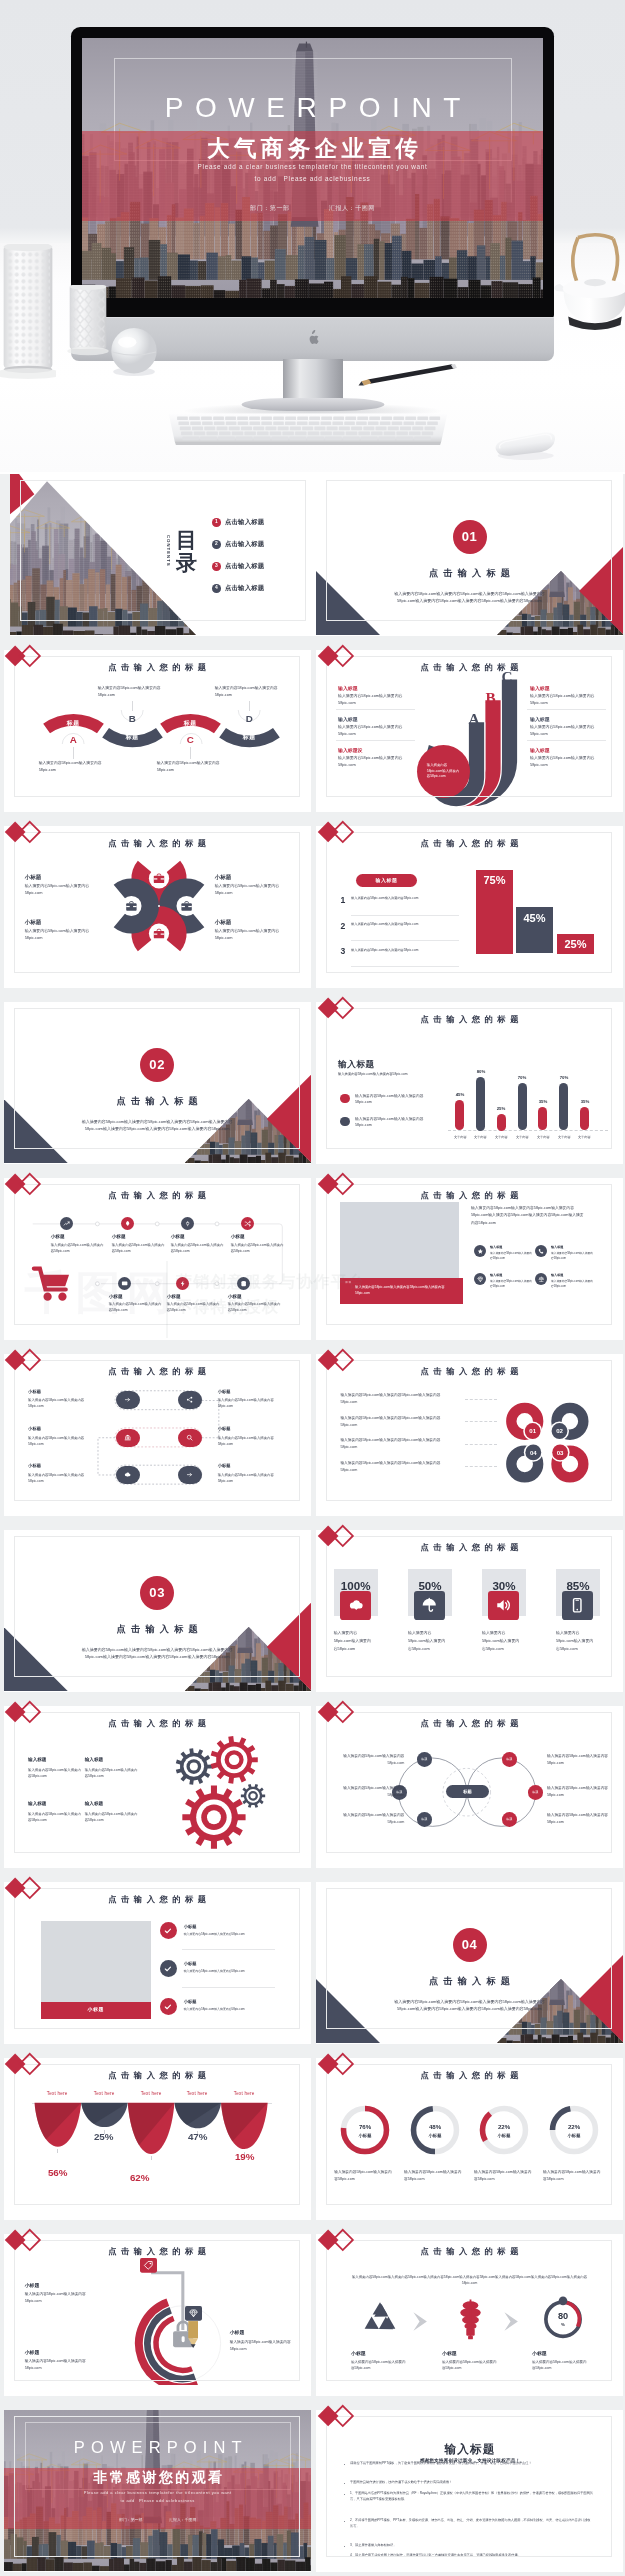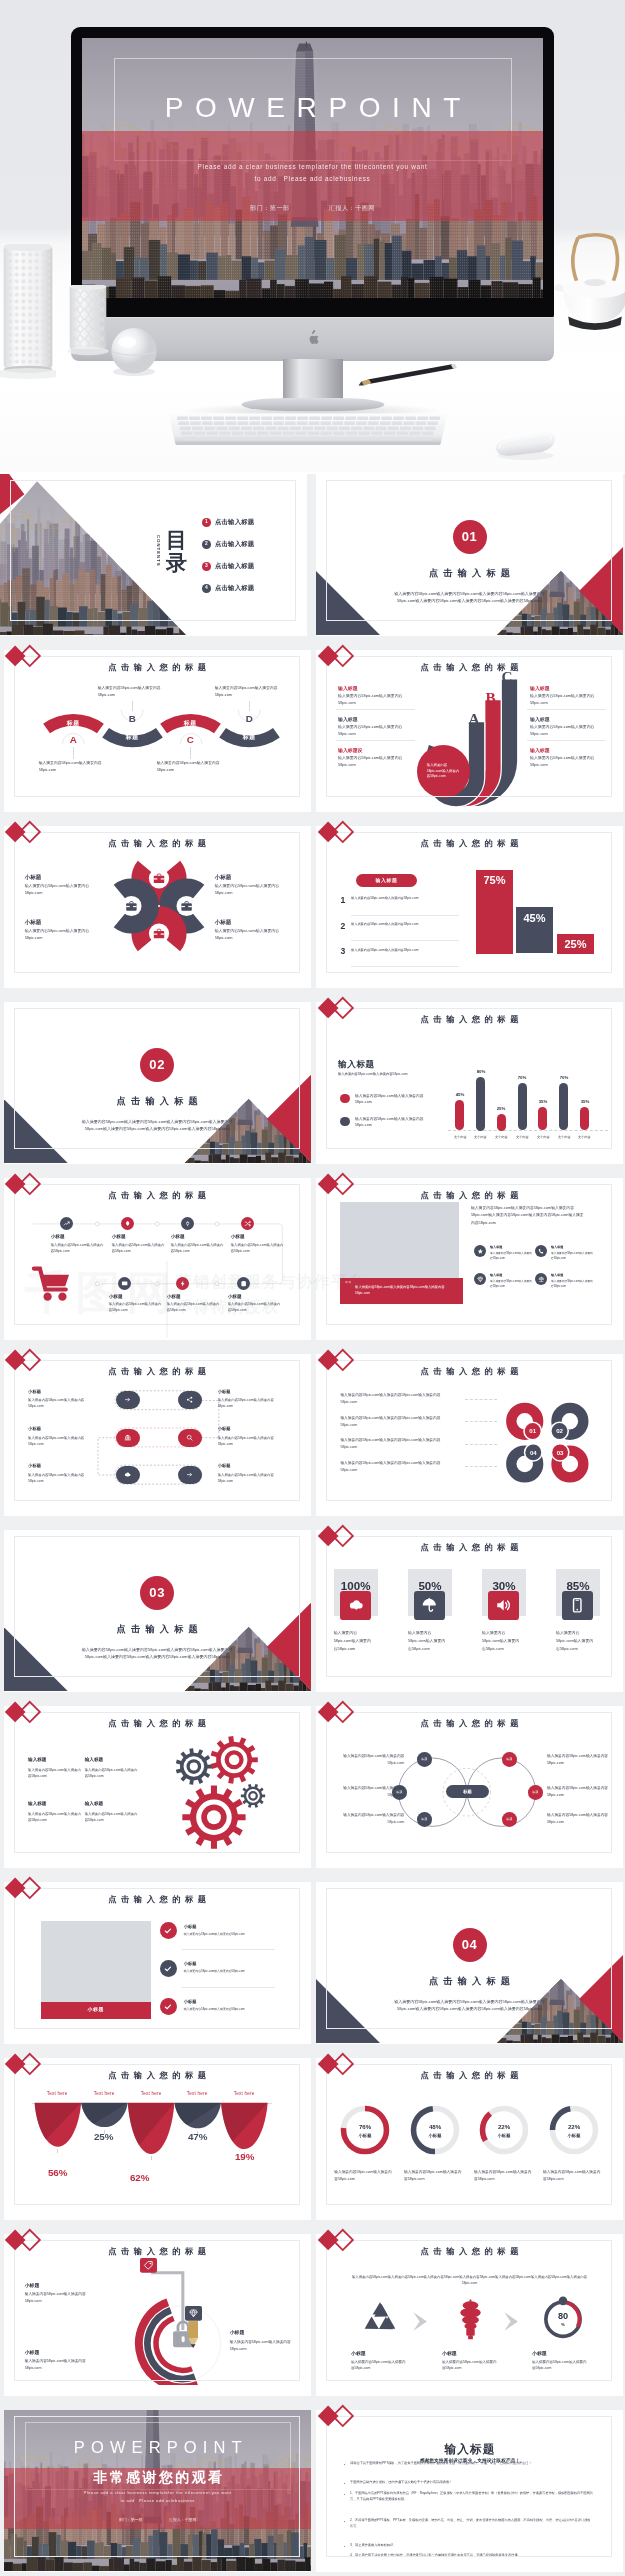--- a/index.html
+++ b/index.html
@@ -753,20 +753,21 @@
 <div class="tabletop"></div>
 <div class="imacshadow"></div>
 <div class="imac">
 <div class="screen">
 <svg class="scr-city" viewBox="0 0 760 430" preserveAspectRatio="none">
             <use href="#cityart"></use>
           </svg>
 <div class="scr-frame"></div>
 <div class="scr-band"></div>
 <div class="scr-title">POWERPOINT</div>
+<div class="scr-sub">大气商务企业宣传</div>
 <div class="scr-d1">Please add a clear business templatefor the titlecontent you want</div>
 <div class="scr-d2">to add　Please add aclebusiness</div>
 <div class="scr-meta"><span>部门：第一部</span><span>汇报人：千图网</span></div>
 </div>
       </div>
 <div class="chin"></div>
 <svg class="applelogo" width="13" height="15.3" viewBox="0 0 21 25">
         <path fill="#8c8e94" d="M14.2 0c.2 1.6-.45 3.2-1.4 4.35-.95 1.2-2.5 2.1-4 1.98-.25-1.55.5-3.2 1.42-4.25C11.2.82 12.85-.05 14.2 0z"></path>
         <path fill="#8c8e94" d="M19.6 18.1c-.4.92-.6 1.33-1.1 2.14-.72 1.14-1.73 2.56-2.98 2.57-1.1.01-1.4-.73-2.9-.72-1.5.01-1.82.74-2.93.73-1.25-.01-2.2-1.29-2.93-2.43C4.72 17.2 4.5 13.5 5.75 11.53c.9-1.4 2.3-2.22 3.62-2.22 1.35 0 2.2.74 3.3.74 1.08 0 1.74-.74 3.3-.74 1.18 0 2.43.64 3.32 1.75-2.92 1.6-2.45 5.78.31 7.04z"></path>
       </svg>
@@ -962,21 +963,21 @@
 <path d="M46 12 Q78 2 104 14" fill="none" stroke="#c3a173" stroke-width="6"></path>
 <path d="M104 14 Q118 48 104 84" fill="none" stroke="#c3a173" stroke-width="6"></path>
 <path d="M16 88 Q2 92 10 100 L34 102 Z" fill="#f1f2f4"></path>
 <path d="M22 96 Q22 150 74 152 Q128 150 128 96 Z" fill="url(#tp)"></path>
 <ellipse cx="74" cy="96" rx="53" ry="16" fill="#fbfbfc"></ellipse>
 <path d="M30 142 Q74 164 118 142 L116 156 Q74 172 32 156 Z" fill="#2b2c30"></path>
 <ellipse cx="74" cy="86" rx="18" ry="6" fill="#e7e8ea"></ellipse>
       </svg>
 </div>
 <div class="grid" style="height:2098px">
-<div class="slide" style="left:0;top:0px">
+<div class="slide" style="left:10px;top:0px">
 <div class="sbody">
 <svg style="position:absolute;left:0px;top:-11.6px;overflow:visible" width="28" height="56" viewBox="0 0 46 92">
             <path d="M0 0 L40 53 L0 86 Z" fill="#C02B42"></path>
           </svg>
           <div class="photo-tri">
             <svg viewBox="0 0 760 430" preserveAspectRatio="xMidYMax slice" width="342" height="194" style="position:absolute;left:-13.4px;top:-28px;">
               <use href="#cityart"></use>
             </svg>
           </div>
           <div class="cts-en">CONTENTS</div>

